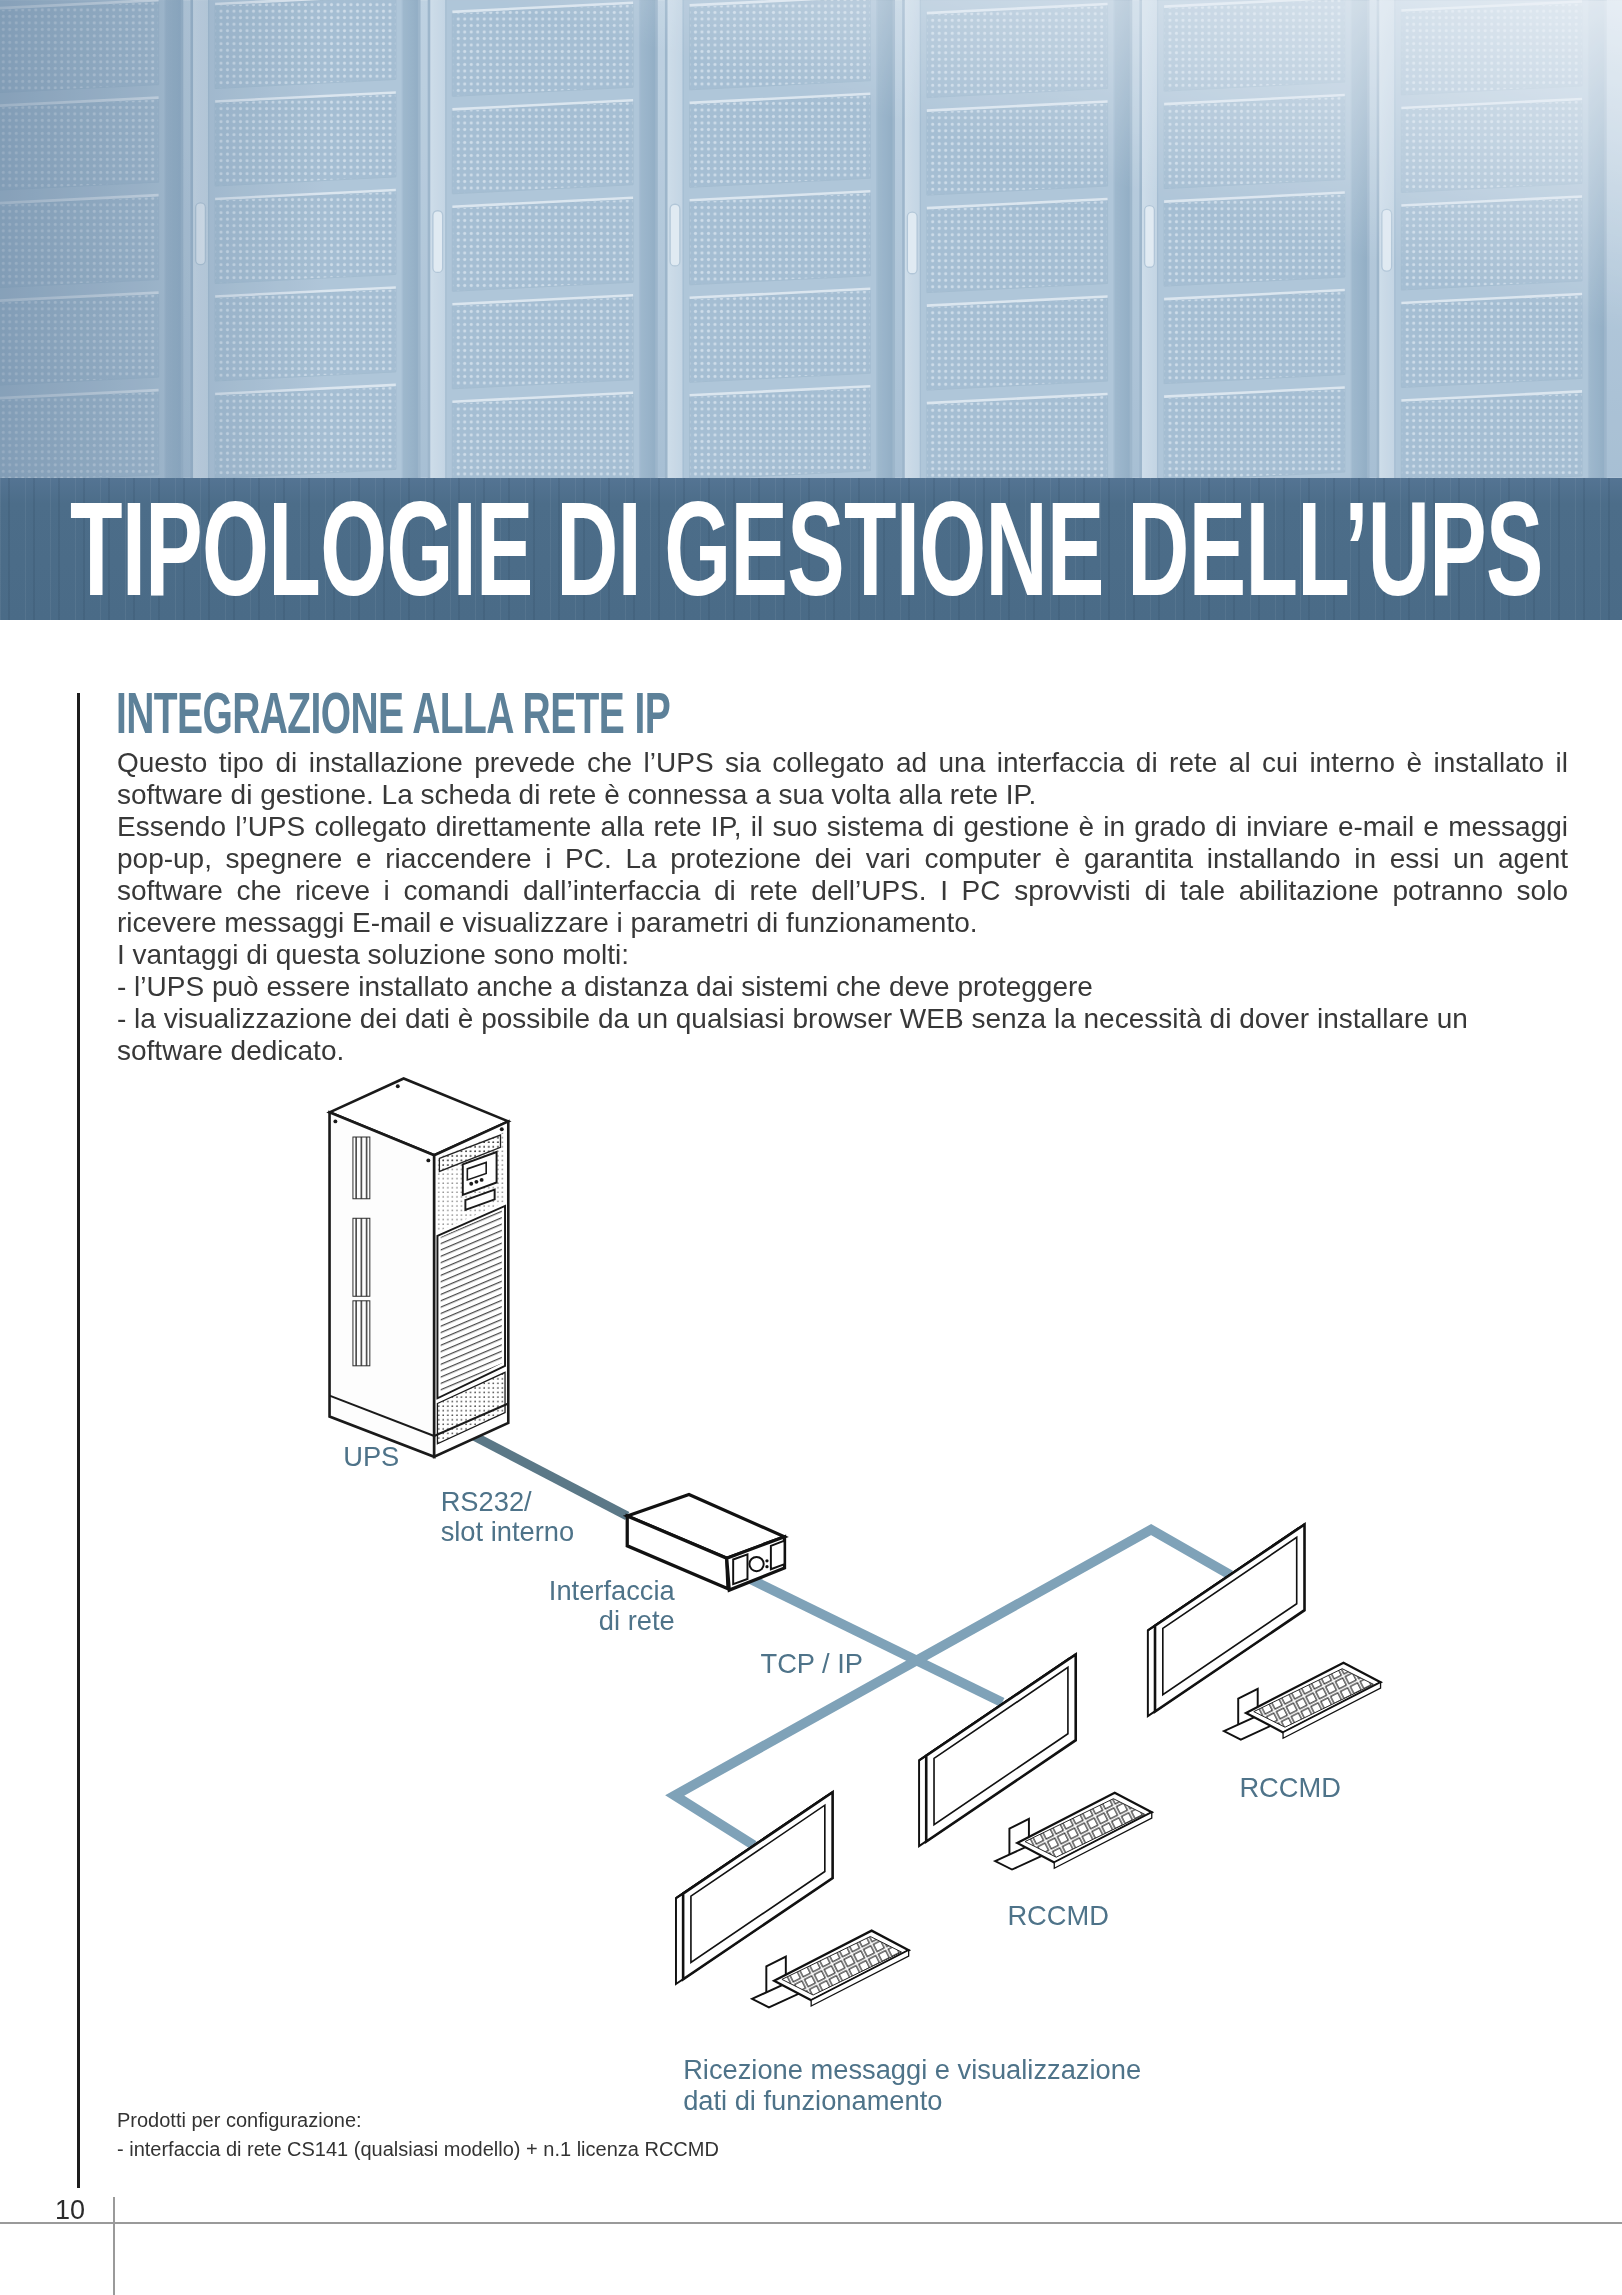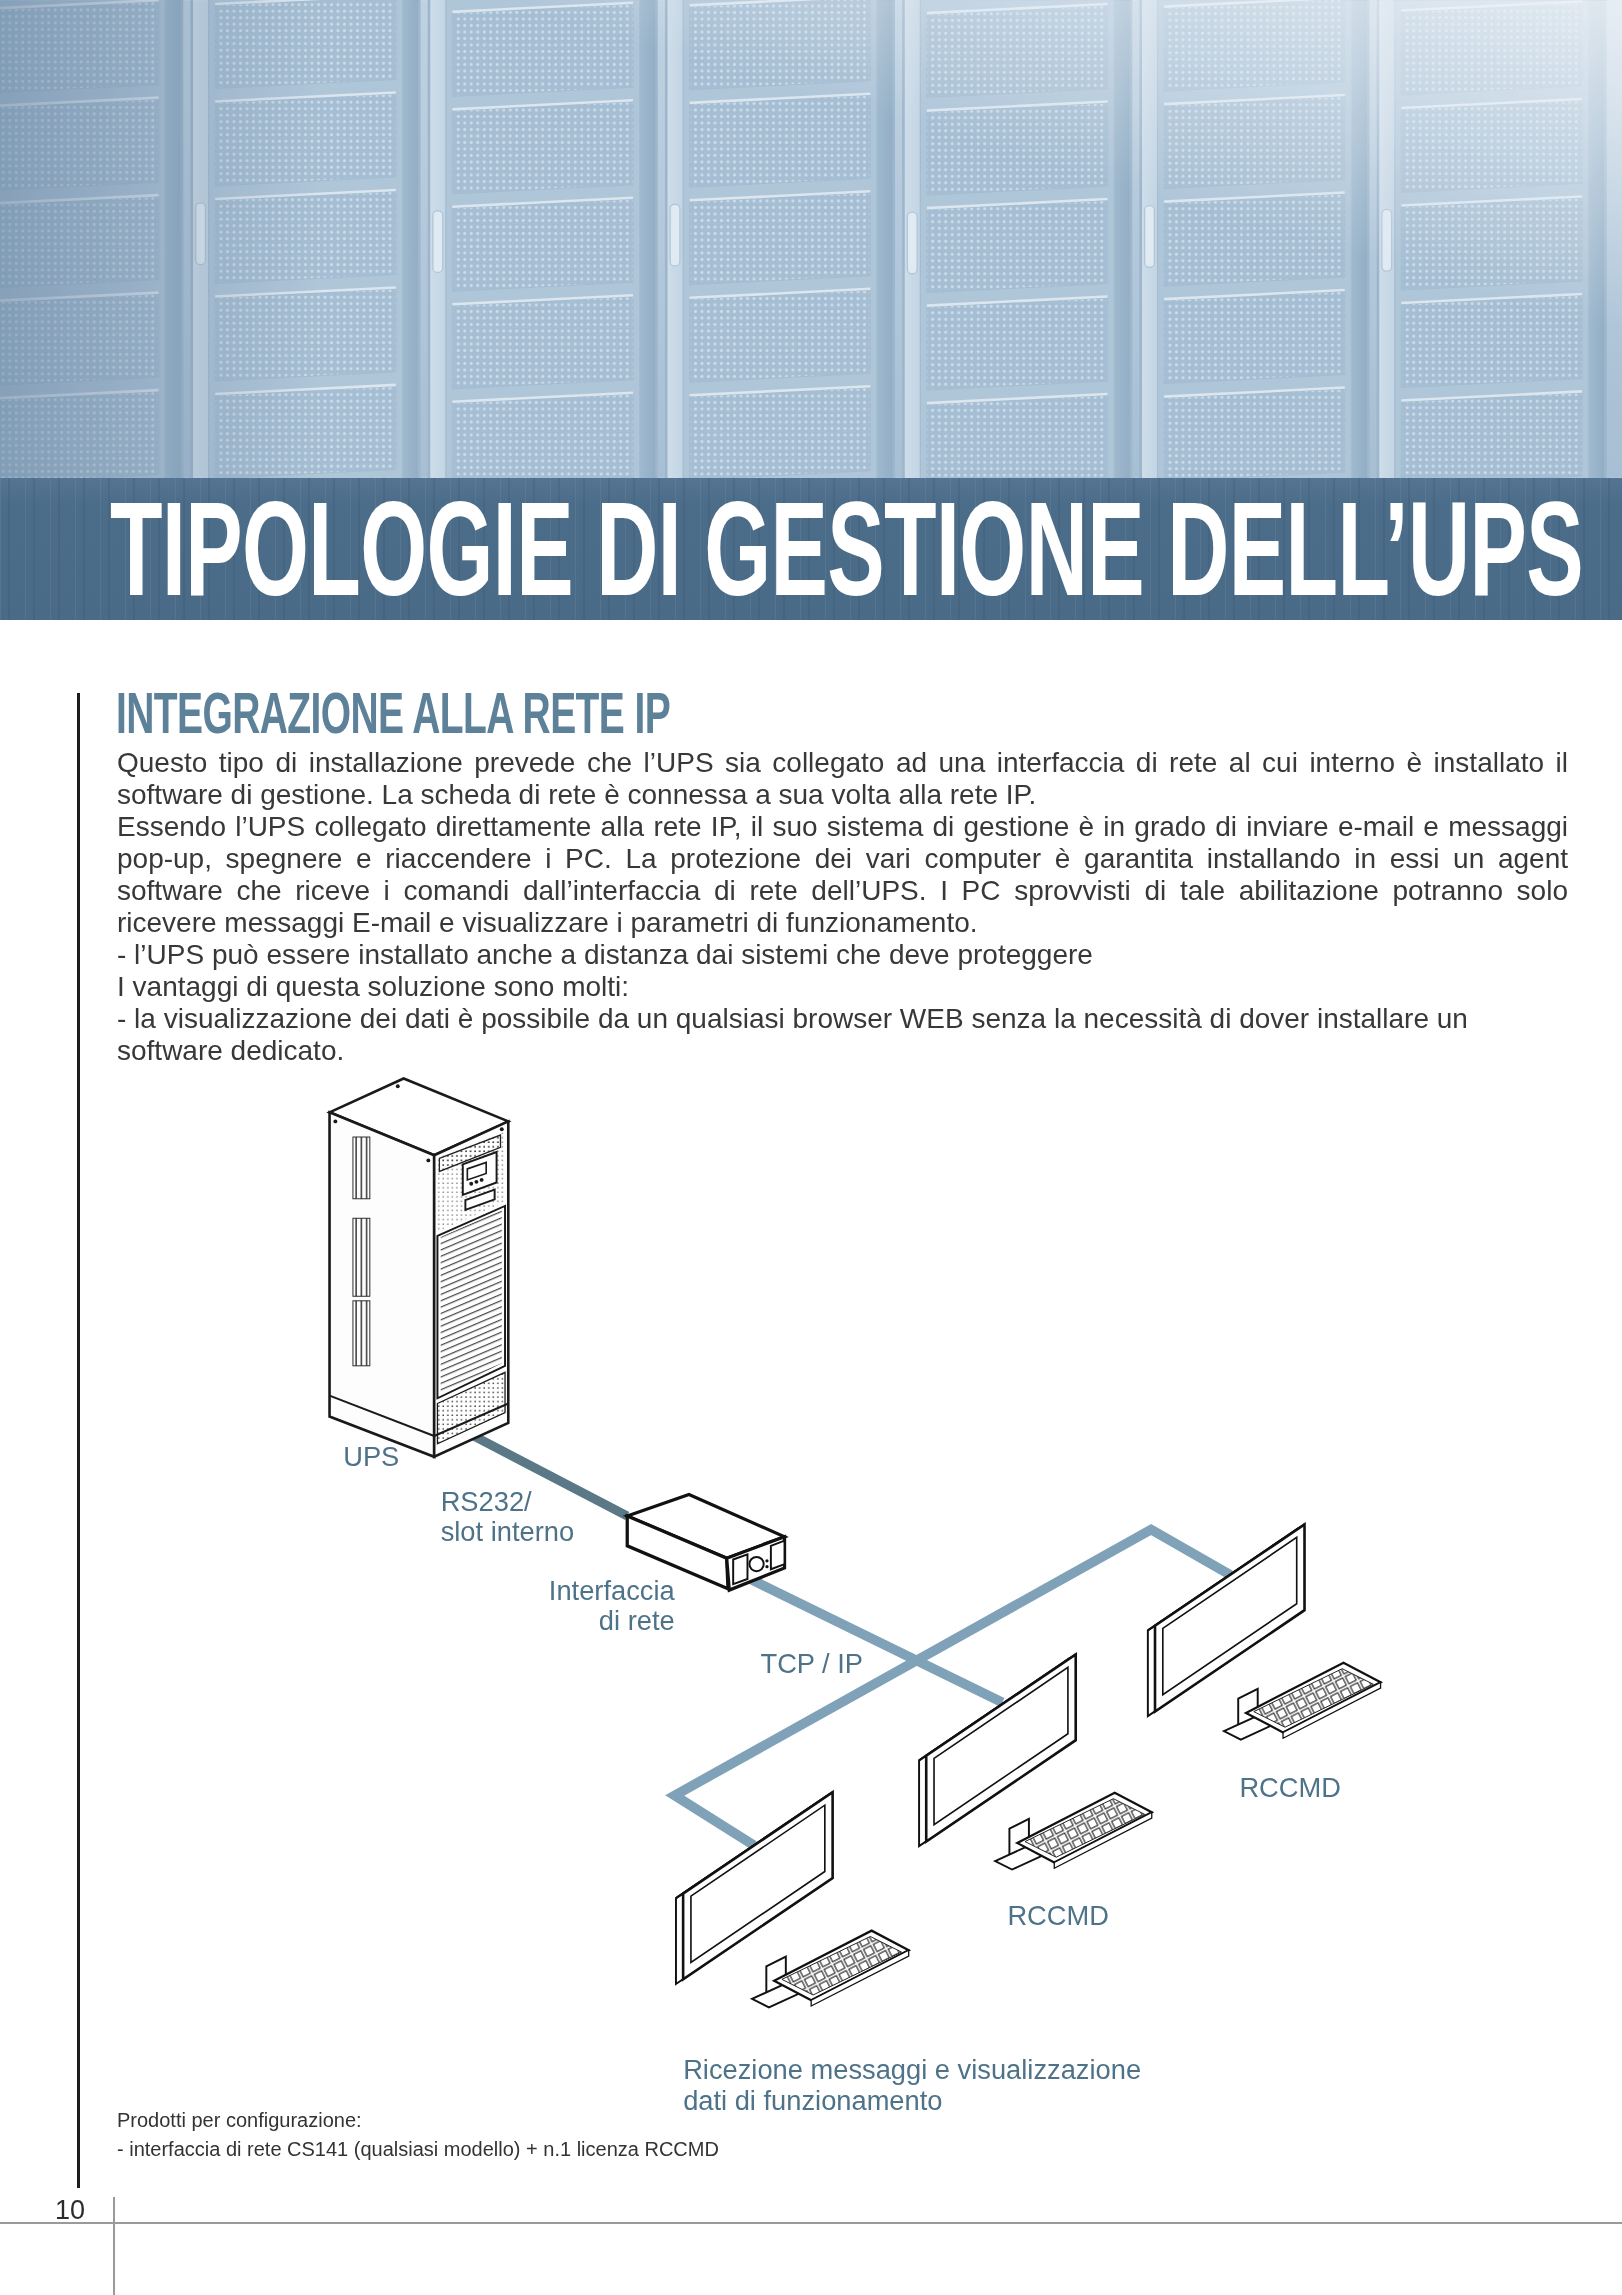--- a/index.html
+++ b/index.html
@@ -8,21 +8,21 @@
     width:1623px; height:2295px; position:relative; background:#ffffff;
     font-family:"Liberation Sans", sans-serif; overflow:hidden;
   }
   .photo { position:absolute; left:0; top:0; width:1623px; height:478px; overflow:hidden; }
   .band {
     position:absolute; left:0; top:478px; width:1623px; height:142px;
     background:
       repeating-linear-gradient(90deg, rgba(255,255,255,.06) 0 1.3px, rgba(255,255,255,0) 1.3px 8.4px,
         rgba(20,40,60,.10) 8.4px 9.7px, rgba(255,255,255,0) 9.7px 25px),
       linear-gradient(180deg,#547493 0%, #4c6d89 18%, #4a6b87 100%);
-    display:flex; align-items:center;justify-content:center;
+    display:flex; align-items:center;
   }
   .hero-title {
     display:inline-block; margin-left:70px; color:#ffffff; font-weight:bold;
     font-size:86px; letter-spacing:-0.6px; white-space:nowrap;
     transform:scaleY(1.55); transform-origin:left center;
   }
   .section-heading {
     position:absolute; left:116px; top:682px; color:#5d8199; font-weight:bold;
     font-size:39px; letter-spacing:-0.6px; white-space:nowrap;
     transform:scaleY(1.45); transform-origin:left top;
@@ -103,22 +103,22 @@
 <div class="band">
   <span class="hero-title">TIPOLOGIE DI GESTIONE DELL’UPS</span>
 </div>
 
 <div class="left-rule"></div>
 <div class="section-heading">INTEGRAZIONE ALLA RETE IP</div>
 
 <div class="bodytext">
   <p>Questo tipo di installazione prevede che l’UPS sia collegato ad una interfaccia di rete al cui interno è installato il software di gestione. La scheda di rete è connessa a sua volta alla rete IP.</p>
   <p>Essendo l’UPS collegato direttamente alla rete IP, il suo sistema di gestione è in grado di inviare e-mail e messaggi pop-up, spegnere e riaccendere i PC. La protezione dei vari computer è garantita installando in essi un agent software che riceve i comandi dall’interfaccia di rete dell’UPS. I PC sprovvisti di tale abilitazione potranno solo ricevere messaggi E-mail e visualizzare i parametri di funzionamento.</p>
+  <div class="line">I vantaggi di questa soluzione sono molti:</div>
   <div class="line">- l’UPS può essere installato anche a distanza dai sistemi che deve proteggere</div>
-  <div class="line">I vantaggi di questa soluzione sono molti:</div>
   <div class="line">- la visualizzazione dei dati è possibile da un qualsiasi browser WEB senza la necessità di dover installare un software dedicato.</div>
 </div>
 
 <div class="diagram">
 <svg width="1623" height="1040" viewBox="0 0 2497 1600">
   <defs>
     <pattern id="perfd" width="7" height="7" patternUnits="userSpaceOnUse">
       <circle cx="3" cy="3" r="1.25" fill="#3a3a3a"></circle>
     </pattern>
     <pattern id="hlines" width="9" height="9" patternUnits="userSpaceOnUse" patternTransform="rotate(-23)">

